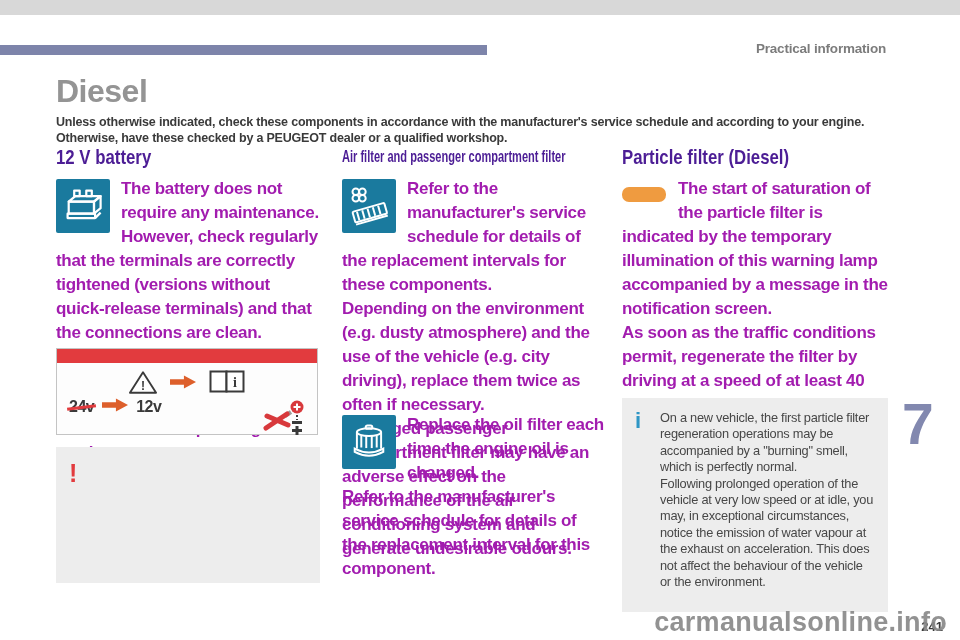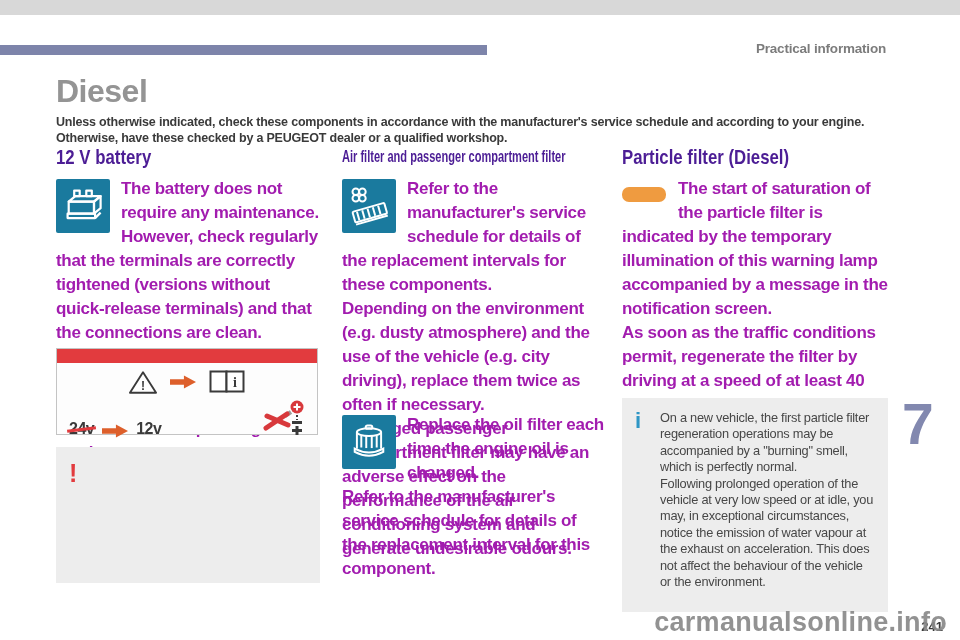--- a/index.html
+++ b/index.html
@@ -41,21 +41,21 @@
                display:flex; align-items:flex-start; justify-content:flex-start; }
   .lamp { width:44px; height:15px; margin-top:8px; border-radius:7px;
           background:var(--warning-lamp-orange,#ef9b40); }
 
   
   .figure { position:absolute; left:0; top:202px; width:262px; height:87px;
             background:#fdfdfd; border:1px solid #c4c4c4; box-sizing:border-box; }
   .fig-redbar { width:100%; height:14px; background:var(--alert-red,#e23b3e); }
   .fig-row1 { display:flex; align-items:center; justify-content:center; gap:13px;
               margin-top:5px; height:28px; }
-  .fig-row2 { display:flex; align-items:flex-end; gap:8px; padding:0 12px; margin-top:2px; }
+  .fig-row2 { display:flex; align-items:flex-start; gap:8px; padding:0 12px; margin-top:2px; }
   .volt { font-size:16px; font-weight:800; color:#3a3a3a; letter-spacing:-0.5px; }
   .volt-old { position:relative; }
   .volt-old::after { content:""; position:absolute; left:-2px; right:-2px; top:46%;
                      height:2.5px; background:var(--alert-red,#e23b3e); transform:rotate(-7deg); }
   .fig-tool { margin-left:auto; }
 
   
   .callout { position:absolute; left:0; box-sizing:border-box; width:100%;
              background:var(--box-background,#ededed); padding:13px 12px 10px 13px;
              display:flex; gap:11px; }

